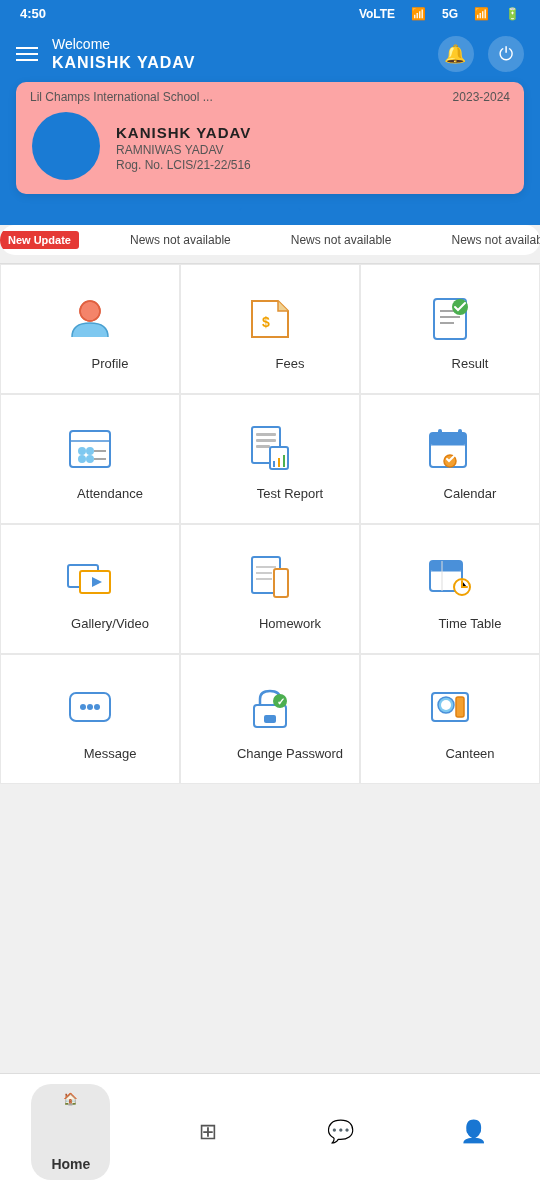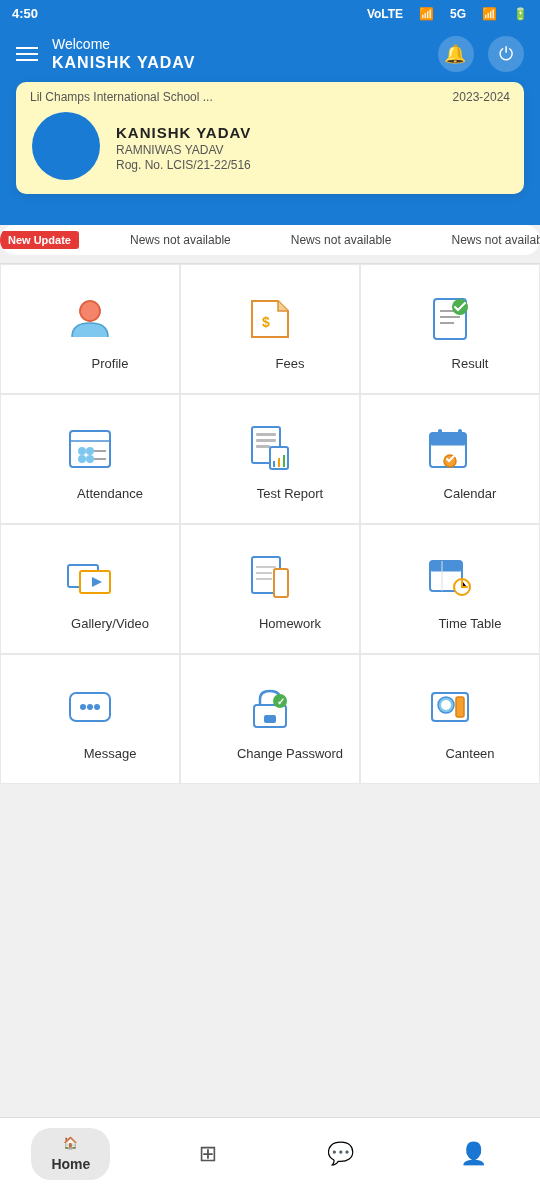--- a/index.html
+++ b/index.html
@@ -12,21 +12,21 @@
       position: relative;
     }
 
     
     .status-bar {
       background: #1a7bd4;
       color: white;
       display: flex;
       justify-content: space-between;
       align-items: center;
-      padding: 6px 12px;
+      padding: 6px 20px;
       font-size: 13px;
       font-weight: 600;
     }
     .status-right { display: flex; gap: 16px; align-items: center; font-size: 12px; }
 
     
     .header {
       background: #1a7bd4;
       color: white;
       padding: 8px 16px 16px 16px;
@@ -44,21 +44,21 @@
     .header-icons { display: flex; gap: 14px; align-items: center; }
     .bell-icon, .power-icon {
       width: 36px; height: 36px; border-radius: 50%;
       background: rgba(255,255,255,0.2);
       display: flex; align-items: center; justify-content: center;
       cursor: pointer; font-size: 18px; color: white;
     }
 
     
     .user-card {
-      background: #fef9c3;
+      background: #fca5a5;
       margin: 0 16px 0 16px;
       border-radius: 10px;
       padding: 14px 16px;
       display: flex;
       align-items: center;
       gap: 16px;
       box-shadow: 0 2px 8px rgba(0,0,0,0.1);
       position: relative;
       top: -8px;
     }
@@ -182,21 +182,21 @@
     }
     .nav-home {
       background: #e8e8e8;
       border-radius: 20px;
       padding: 8px 20px;
       display: flex; align-items: center; gap: 6px;
       font-weight: 600;
       color: #333;
     }
     .nav-icon { font-size: 22px; color: #555; }
-    .home-nav-label { font-size: 14px; font-weight: 600; }
+    .home-nav-label { font-size: 14px; font-weight: 600; margin-top: 44px; }
 
     
     .icon-svg { width: 52px; height: 52px; }
 
     
     .page-content { padding-bottom: 80px; }
   </style>
 </head>
 <body>
 

